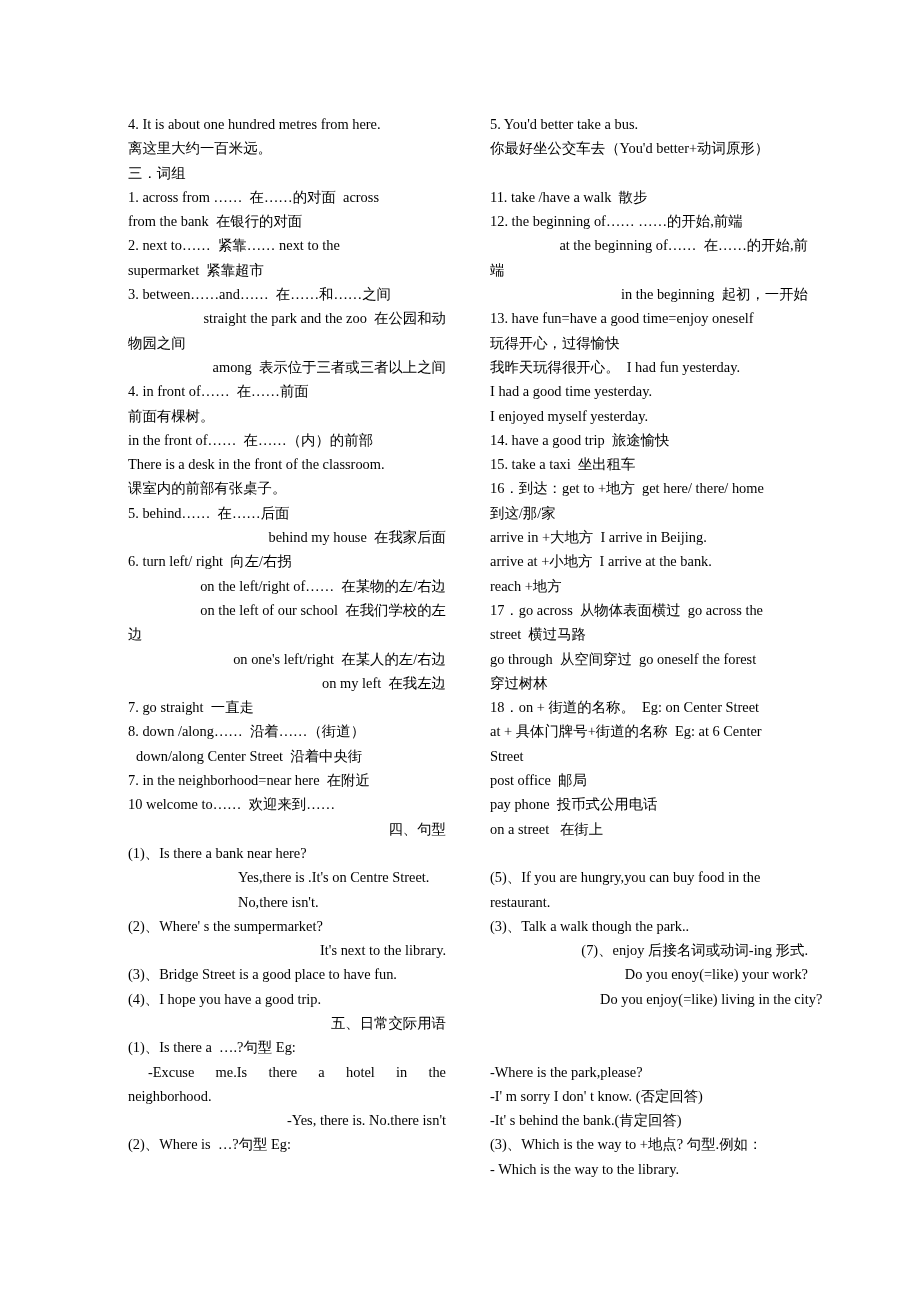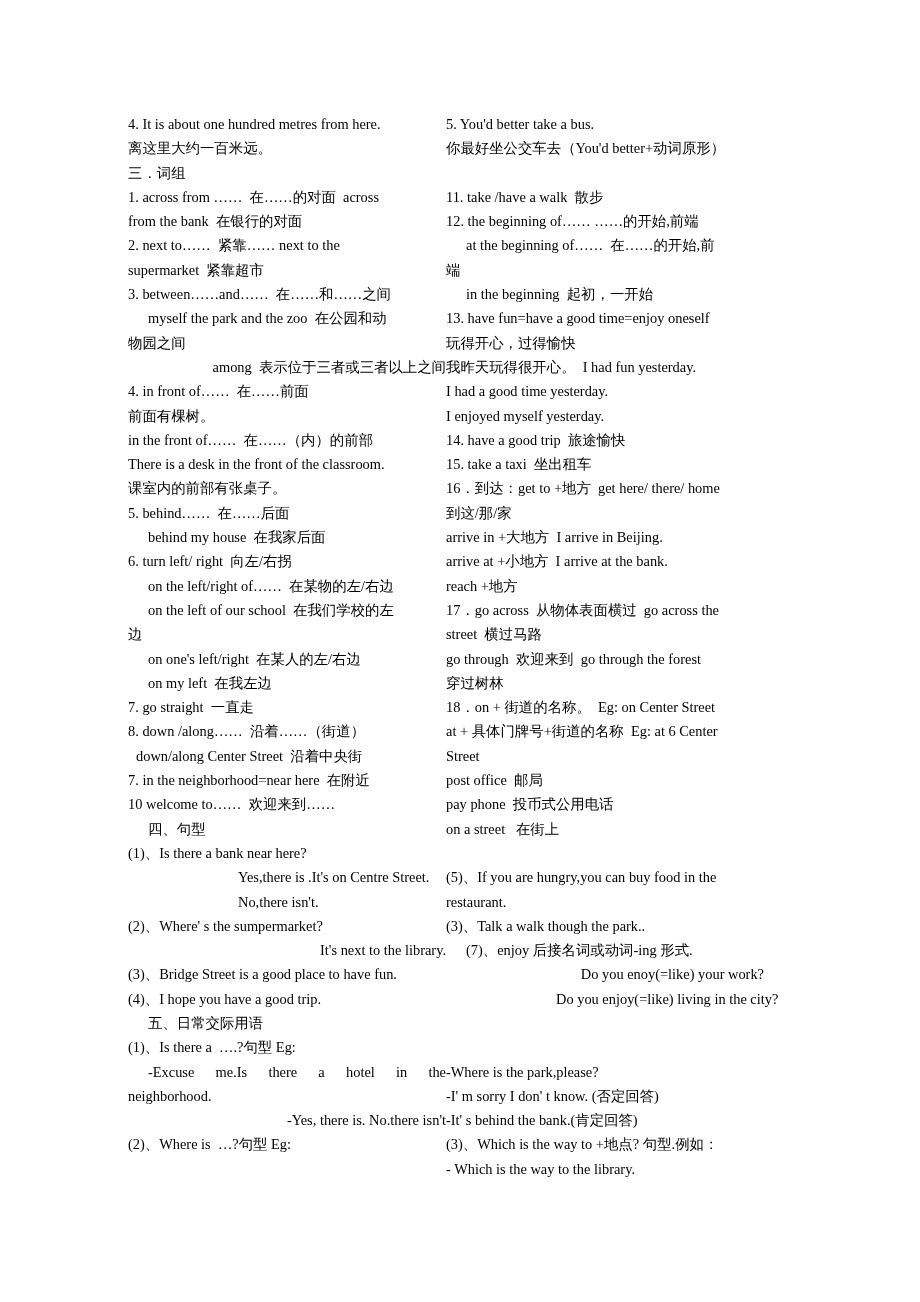--- a/index.html
+++ b/index.html
@@ -28,34 +28,34 @@
     top: 112px;
     width: 680px;
     display: flex;
     flex-direction: row;
     align-items: flex-start;
   }
   .col {
     width: 318px;
     flex: 0 0 318px;
   }
-  .col-left { }
+  .col-left { margin-right: 44px; }
 
   .ln {
     font-size: 14.4px;
     line-height: 24.3px;
     height: 24.3px;
     white-space: pre;
     letter-spacing: 0px;
     text-indent: 0;
   }
   
   .ln.blank { white-space: normal; }
 
-  .i1 { padding-left: 20px; }   
+  .i1 { padding-left: 20px; text-align: right; }   
   .i2 { padding-left: 30px; text-align: right; }   
   .i4 { padding-left: 110px; }  
   .i-sm { padding-left: 8px; }
 
   .just {
     white-space: normal;
     text-align: justify;
     text-align-last: justify;
     padding-left: 20px;
   }
@@ -69,21 +69,21 @@
 
     <div class="col col-left">
       <div class="ln">4. It is about one hundred metres from here.</div>
       <div class="ln">离这里大约一百米远。</div>
       <div class="ln">三．词组</div>
       <div class="ln">1. across from ……  在……的对面  across</div>
       <div class="ln">from the bank  在银行的对面</div>
       <div class="ln">2. next to……  紧靠…… next to the</div>
       <div class="ln">supermarket  紧靠超市</div>
       <div class="ln">3. between……and……  在……和……之间</div>
-      <div class="ln i1">myself the park and the zoo  在公园和动</div>
+      <div class="ln i1">straight the park and the zoo  在公园和动</div>
       <div class="ln">物园之间</div>
       <div class="ln i2">among  表示位于三者或三者以上之间</div>
       <div class="ln">4. in front of……  在……前面</div>
       <div class="ln">前面有棵树。</div>
       <div class="ln">in the front of……  在……（内）的前部</div>
       <div class="ln">There is a desk in the front of the classroom.</div>
       <div class="ln">课室内的前部有张桌子。</div>
       <div class="ln">5. behind……  在……后面</div>
       <div class="ln i1">behind my house  在我家后面</div>
       <div class="ln">6. turn left/ right  向左/右拐</div>
@@ -129,21 +129,21 @@
       <div class="ln">I enjoyed myself yesterday.</div>
       <div class="ln">14. have a good trip  旅途愉快</div>
       <div class="ln">15. take a taxi  坐出租车</div>
       <div class="ln">16．到达：get to +地方  get here/ there/ home</div>
       <div class="ln">到这/那/家</div>
       <div class="ln">arrive in +大地方  I arrive in Beijing.</div>
       <div class="ln">arrive at +小地方  I arrive at the bank.</div>
       <div class="ln">reach +地方</div>
       <div class="ln">17．go across  从物体表面横过  go across the</div>
       <div class="ln">street  横过马路</div>
-      <div class="ln">go through  欢迎来到  go through the forest</div>
+      <div class="ln">go through  从空间穿过  go oneself the forest</div>
       <div class="ln">穿过树林</div>
       <div class="ln">18．on + 街道的名称。  Eg: on Center Street</div>
       <div class="ln">at + 具体门牌号+街道的名称  Eg: at 6 Center</div>
       <div class="ln">Street</div>
       <div class="ln">post office  邮局</div>
       <div class="ln">pay phone  投币式公用电话</div>
       <div class="ln">on a street   在街上</div>
       <div class="ln blank"></div>
       <div class="ln">(5)、If you are hungry,you can buy food in the</div>
       <div class="ln">restaurant.</div>

